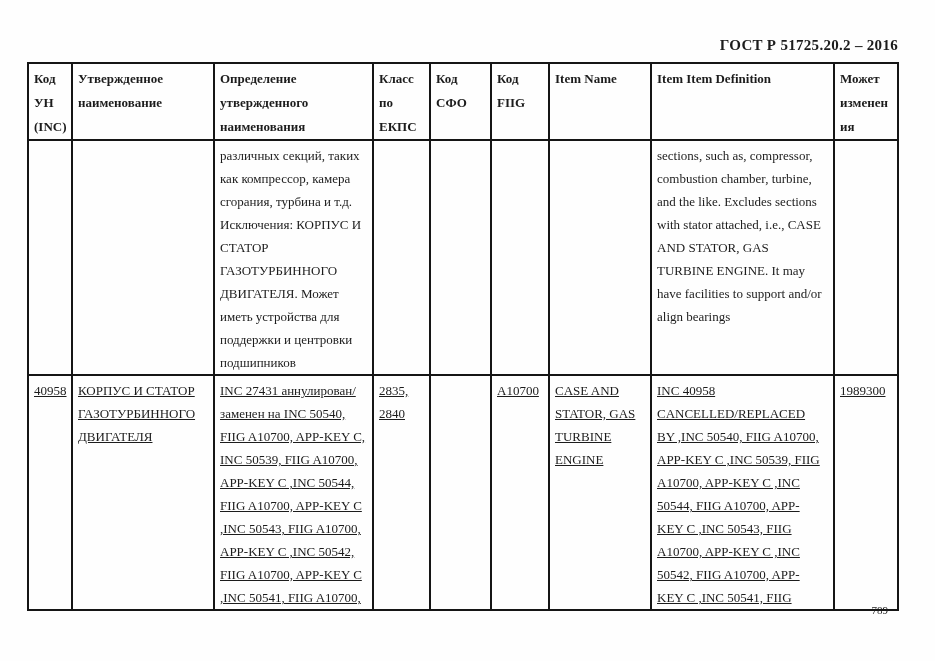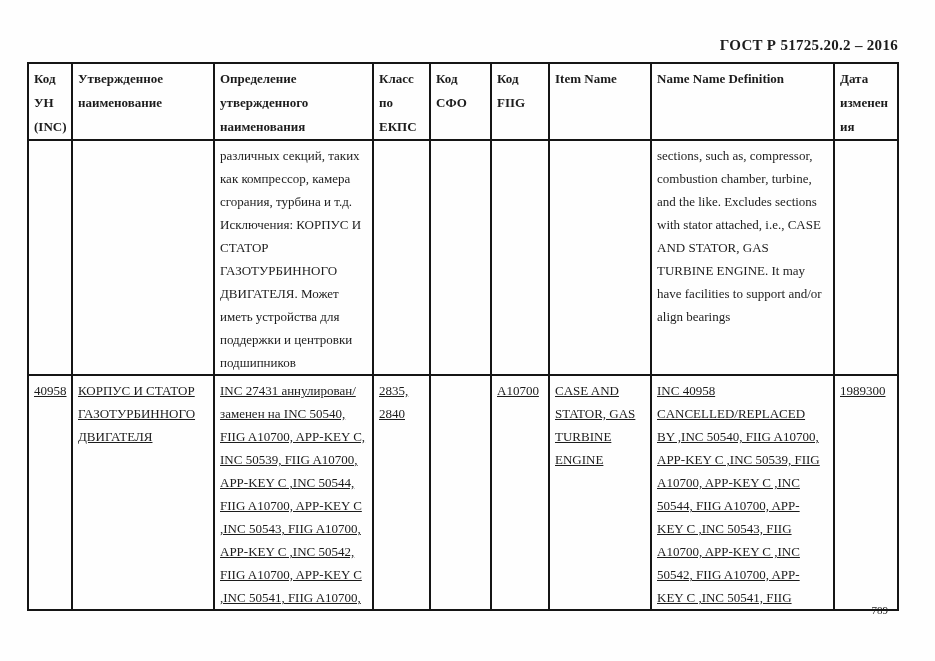--- a/index.html
+++ b/index.html
@@ -104,22 +104,22 @@
 утвержденного
 наименования</th>
         <th>Класс
 по
 ЕКПС</th>
         <th>Код
 СФО</th>
         <th>Код
 FIIG</th>
         <th>Item Name</th>
-        <th>Name Name Definition</th>
-        <th>Дата
+        <th>Item Item Definition</th>
+        <th>Может
 изменен
 ия</th>
       </tr>
     </thead>
     <tbody>
       <tr class="row-1">
         <td></td>
         <td></td>
         <td>различных секций, таких
 как компрессор, камера

